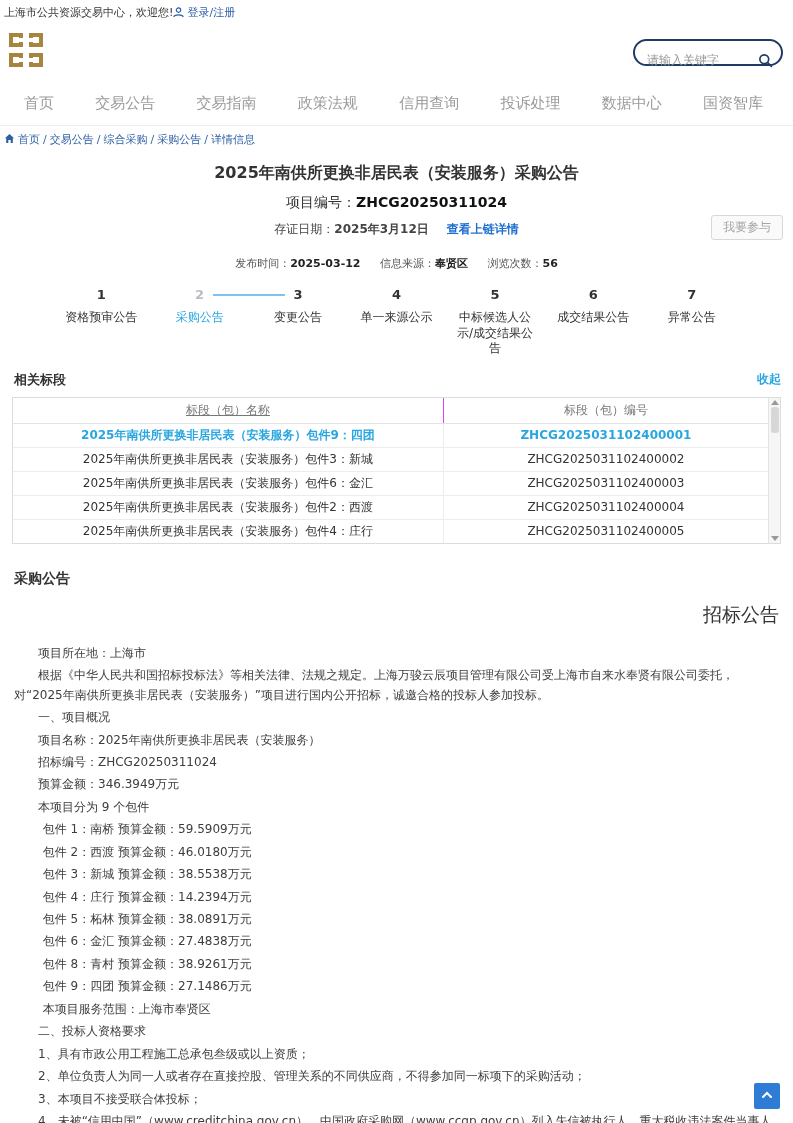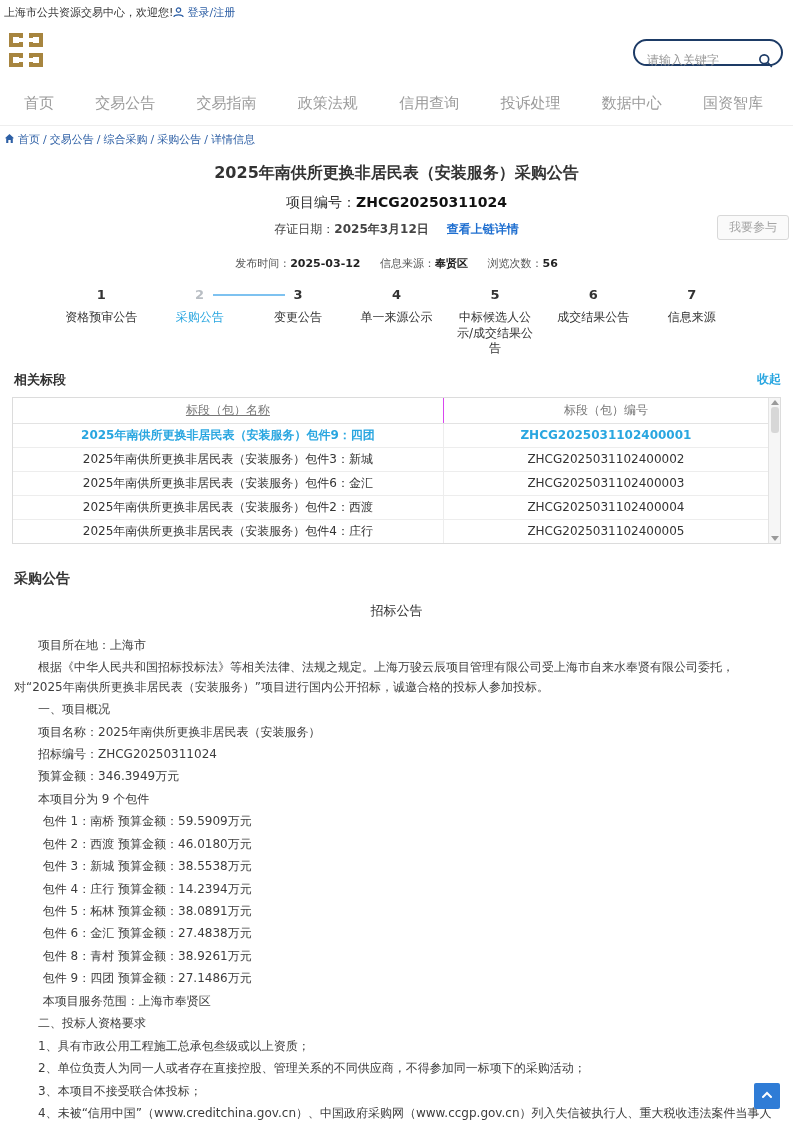--- a/index.html
+++ b/index.html
@@ -35,21 +35,21 @@
   
   .title-block { position:relative; text-align:center; padding-top:12px; }
   .doc-title { font-size:16px; font-weight:bold; color:#333; }
   .meta1 { margin-top:10px; font-size:14px; color:#333; }
   .meta1 b { color:#111; }
   .meta2 { margin-top:9px; font-size:12px; color:#444; }
   .chain-link { color:#1f6fd0; font-weight:bold; text-decoration:none; margin-left:14px; }
   .meta3 { margin-top:18px; font-size:11px; color:#555; }
   .meta3 b { color:#222; }
   .meta3 span.gap { margin-left:16px; }
-  .participate-btn { position:absolute; right:4px; top:64px; font-size:12px; color:#a5a5a5; background:#fafafa; border:1px solid #d8d8d8; border-radius:3px; padding:3px 11px; cursor:pointer; font-family:inherit; }
+  .participate-btn { position:absolute; right:10px; top:64px; font-size:12px; color:#a5a5a5; background:#fafafa; border:1px solid #d8d8d8; border-radius:3px; padding:3px 11px; cursor:pointer; font-family:inherit; }
 
   
   .steps { display:flex; margin:16px 52px 0 52px; }
   .step { flex:1; text-align:center; position:relative; }
   .step-num { font-size:13px; font-weight:bold; color:#333; }
   .step-label { margin-top:8px; font-size:12px; color:#333; line-height:1.3; padding:0 6px; }
   .step.active .step-num { color:#b9bec4; }
   .step.active .step-label { color:#29a6e0; }
   .step.active::after { content:""; position:absolute; top:7px; left:calc(50% + 13px); width:calc(100% - 26px); height:2px; background:#7ec2f0; }
 
@@ -71,21 +71,21 @@
   .tbl-scrollbar { width:12px; background:#f6f6f6; border-left:1px solid #e3e3e3; display:flex; flex-direction:column; justify-content:space-between; align-items:center; padding:2px 0; }
   .sb-arrow { width:0; height:0; }
   .sb-up { border-left:4px solid transparent; border-right:4px solid transparent; border-bottom:5px solid #9a9a9a; }
   .sb-down { border-left:4px solid transparent; border-right:4px solid transparent; border-top:5px solid #9a9a9a; }
   .sb-track { flex:1; width:100%; position:relative; }
   .sb-thumb { position:absolute; top:2px; left:2px; width:8px; height:26px; background:#d7d7d7; border-radius:3px; }
 
   
   .announcement { margin:26px 14px 0 14px; }
   .ann-title { font-size:14px; font-weight:bold; color:#333; margin-bottom:14px; }
-  .ann-doc-title { text-align:center; font-size:13px; color:#333; margin-bottom:16px; }
+  .ann-doc-title { text-align:right; font-size:19px; color:#333; margin-bottom:16px; }
   .ann-body p { font-size:12px; color:#3d3d3d; line-height:1.62; margin-bottom:3px; }
   .p-indent { text-indent:2em; }
   .p-pkg { text-indent:2.4em; }
 
   
   .back-top { position:absolute; right:13px; bottom:14px; width:26px; height:26px; background:#2f7cd6; border:none; border-radius:2px; cursor:pointer; display:flex; align-items:center; justify-content:center; }
 </style>
 </head>
 <body>
 
@@ -197,21 +197,21 @@
     <div class="step">
       <div class="step-num">5</div>
       <div class="step-label">中标候选人公示/成交结果公告</div>
     </div>
     <div class="step">
       <div class="step-num">6</div>
       <div class="step-label">成交结果公告</div>
     </div>
     <div class="step">
       <div class="step-num">7</div>
-      <div class="step-label">信息来源</div>
+      <div class="step-label">异常公告</div>
     </div>
   </div>
 
   <div class="related">
     <div class="related-head">
       <span class="section-title">相关标段</span>
       <a href="#" class="collapse-link">收起</a>
     </div>
     <div class="bid-table-wrap">
       <table class="bid-table">

